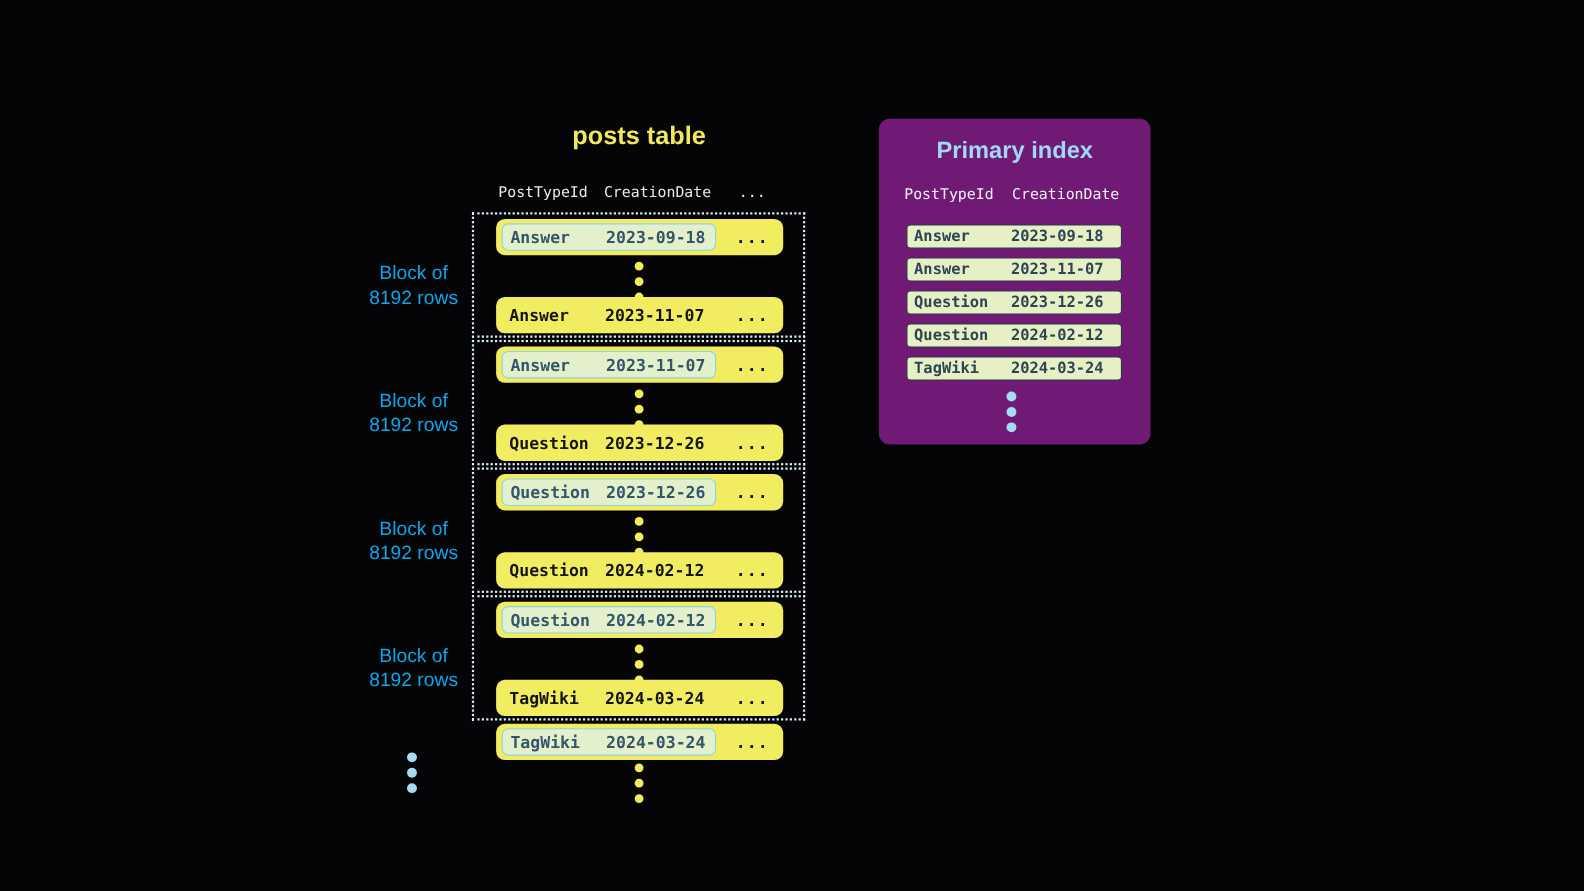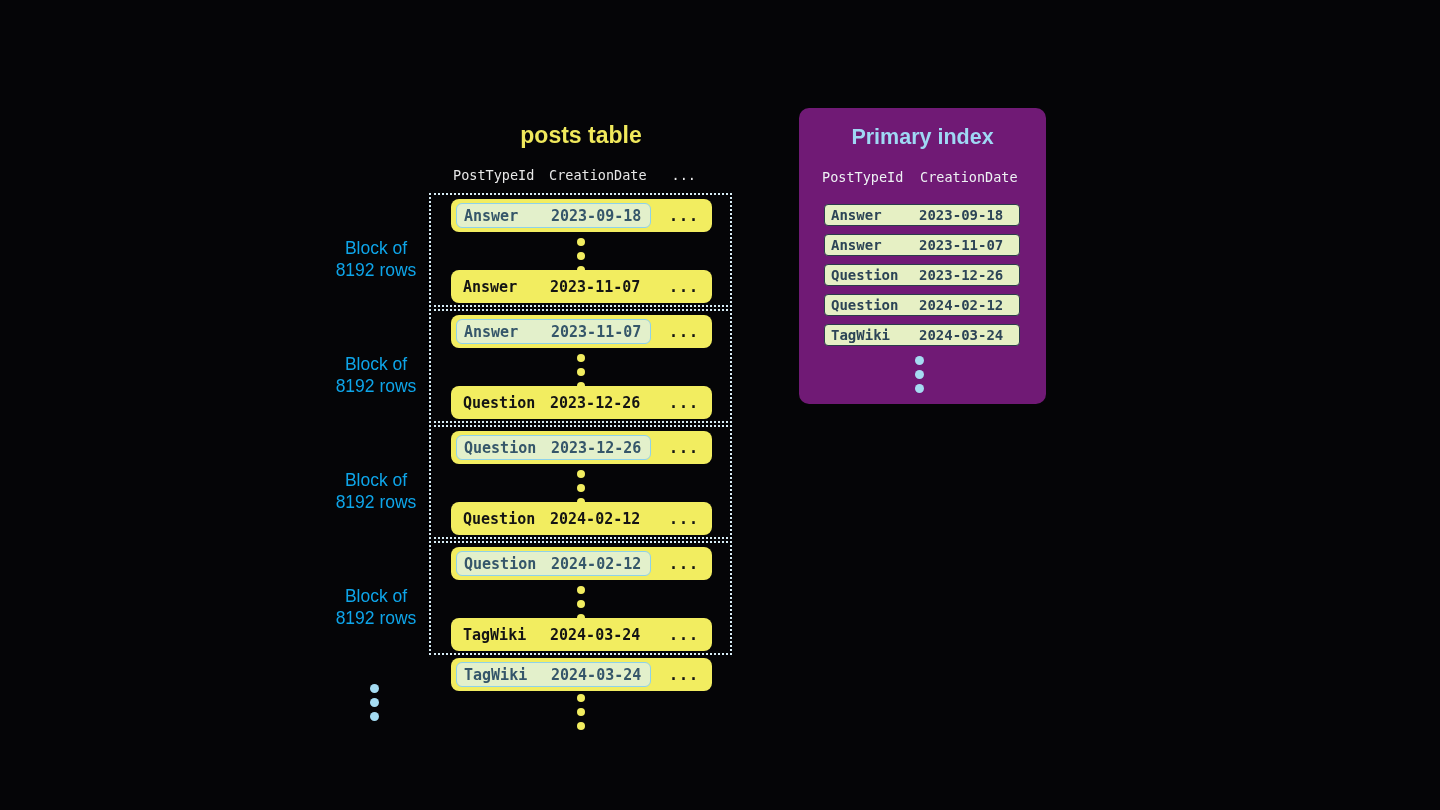--- a/index.html
+++ b/index.html
@@ -4,21 +4,21 @@
 <style>
   html,body{margin:0;padding:0;background:#000;}
   .stage{
     position:relative;width:1440px;height:810px;overflow:hidden;
     background:#050507;
     font-family:"Liberation Sans", sans-serif;
   }
 
   
   .pt-title{
-    position:absolute;left:430px;top:122px;width:302px;
+    position:absolute;left:430px;top:110px;width:302px;
     text-align:center;color:#f0e95c;font-size:23px;font-weight:600;
   }
   .pt-header{
     position:absolute;left:451px;top:167px;width:261px;
     display:flex;align-items:center;
     font-family:"DejaVu Sans Mono", monospace;
     font-size:13.5px;color:#e8e8e8;
   }
   .pt-header .hc1{margin-left:2px;width:96px;}
   .pt-header .hc3{margin-left:auto;margin-right:16px;}

